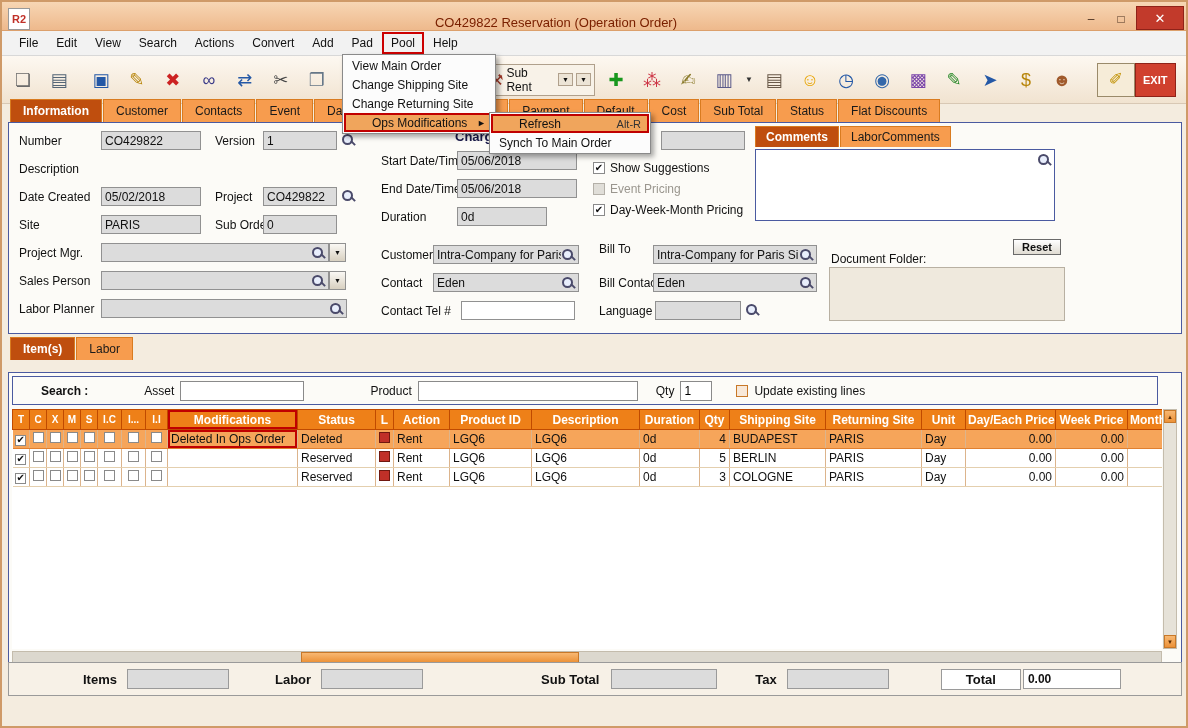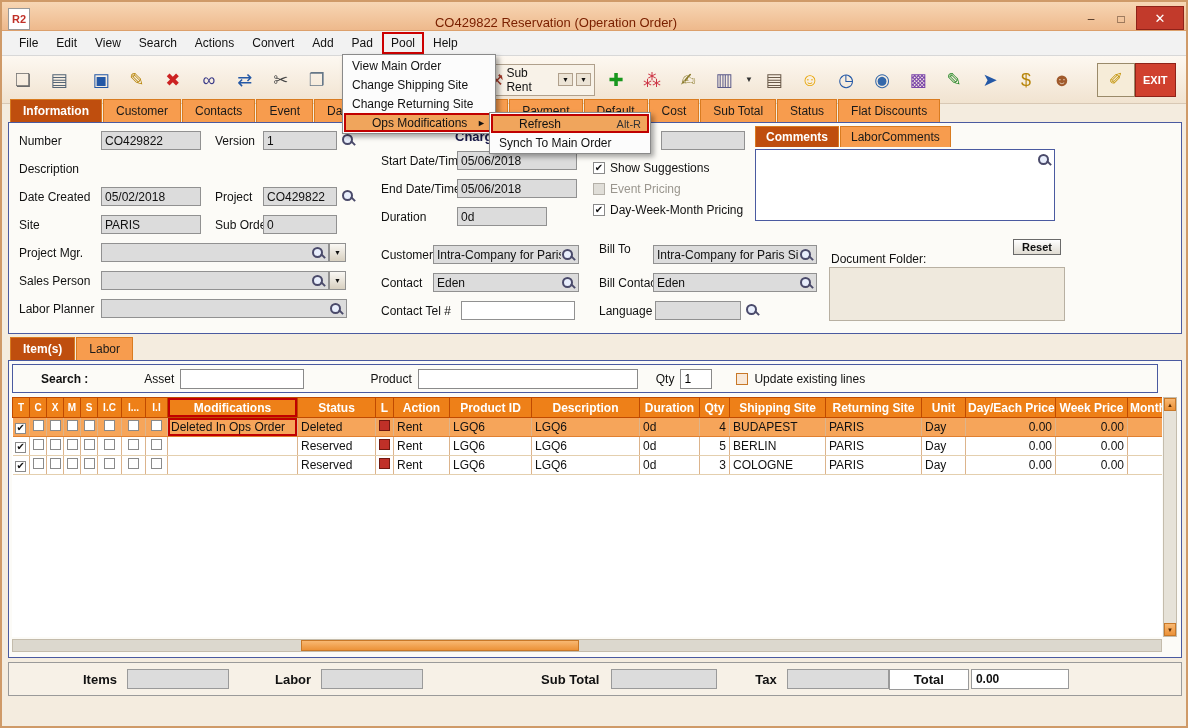--- a/index.html
+++ b/index.html
@@ -38,21 +38,21 @@
   
   .tabsrow{position:absolute;left:8px;display:flex;align-items:flex-end;height:24px;}
   #main-tabs{top:96px;}
   #items-tabs{top:334px;}
   .tab{background:#f79c4e;color:#1a1a1a;padding:4px 12px;font-size:12px;border:1px solid #d97b20;border-bottom:none;margin-right:1px;cursor:pointer;white-space:nowrap;}
   .tab.active{background:#bf4e0e;color:#fff;font-weight:bold;}
 
   
   .panel{position:absolute;background:#fcfbf7;border:1px solid #4a5aa0;box-sizing:border-box;}
   #main-panel{left:6px;top:120px;width:1174px;height:212px;}
-  #items-panel{left:6px;top:358px;width:1174px;height:298px;}
+  #items-panel{left:6px;top:370px;width:1174px;height:298px;}
 
   .lbl{position:absolute;font-size:12px;height:16px;line-height:16px;white-space:nowrap;}
   .fld{position:absolute;height:19px;box-sizing:border-box;border:1px solid #919191;background:#dcdcdc;font-size:12px;display:flex;align-items:center;padding:0 3px;overflow:hidden;}
   .fld.white{background:#fff;}
   .fval{flex:1;overflow:hidden;white-space:nowrap;}
   .mag{width:14px;height:14px;display:inline-block;position:relative;flex:0 0 14px;cursor:pointer;}
   .mag::before{content:"";position:absolute;left:1px;top:1px;width:7px;height:7px;border:2px solid #4a4a6a;border-radius:50%;background:#e8eefc;}
   .mag::after{content:"";position:absolute;left:9px;top:9px;width:6px;height:2px;background:#4a4a6a;transform:rotate(45deg);}
   .mag.abs{position:absolute;}
   .drop-btn{position:absolute;width:17px;height:19px;background:linear-gradient(#faf8f4,#d8d0c0);border:1px solid #919191;box-sizing:border-box;font-size:7px;display:flex;align-items:center;justify-content:center;cursor:pointer;}
@@ -532,21 +532,21 @@
 
   <div class="totals">
     <span class="tlabel" style="margin-left:74px">Items</span>
     <div class="tfld" style="width:102px;margin-left:10px"></div>
     <span class="tlabel" style="margin-left:46px">Labor</span>
     <div class="tfld" style="width:102px;margin-left:10px"></div>
     <span class="tlabel" style="margin-left:118px">Sub Total</span>
     <div class="tfld" style="width:106px;margin-left:12px"></div>
     <span class="tlabel" style="margin-left:38px">Tax</span>
     <div class="tfld" style="width:102px;margin-left:10px"></div>
-    <div class="total-box" style="">Total</div>
+    <div class="total-box" style="margin-left:52px">Total</div>
     <div class="tfld white" style="width:98px;margin-left:2px">0.00</div>
   </div>
 
   <div class="pool-menu" id="pool-menu">
       <div class="pm-item">
         <span>View Main Order</span>
       </div>
       <div class="pm-item">
         <span>Change Shipping Site</span>
       </div>

